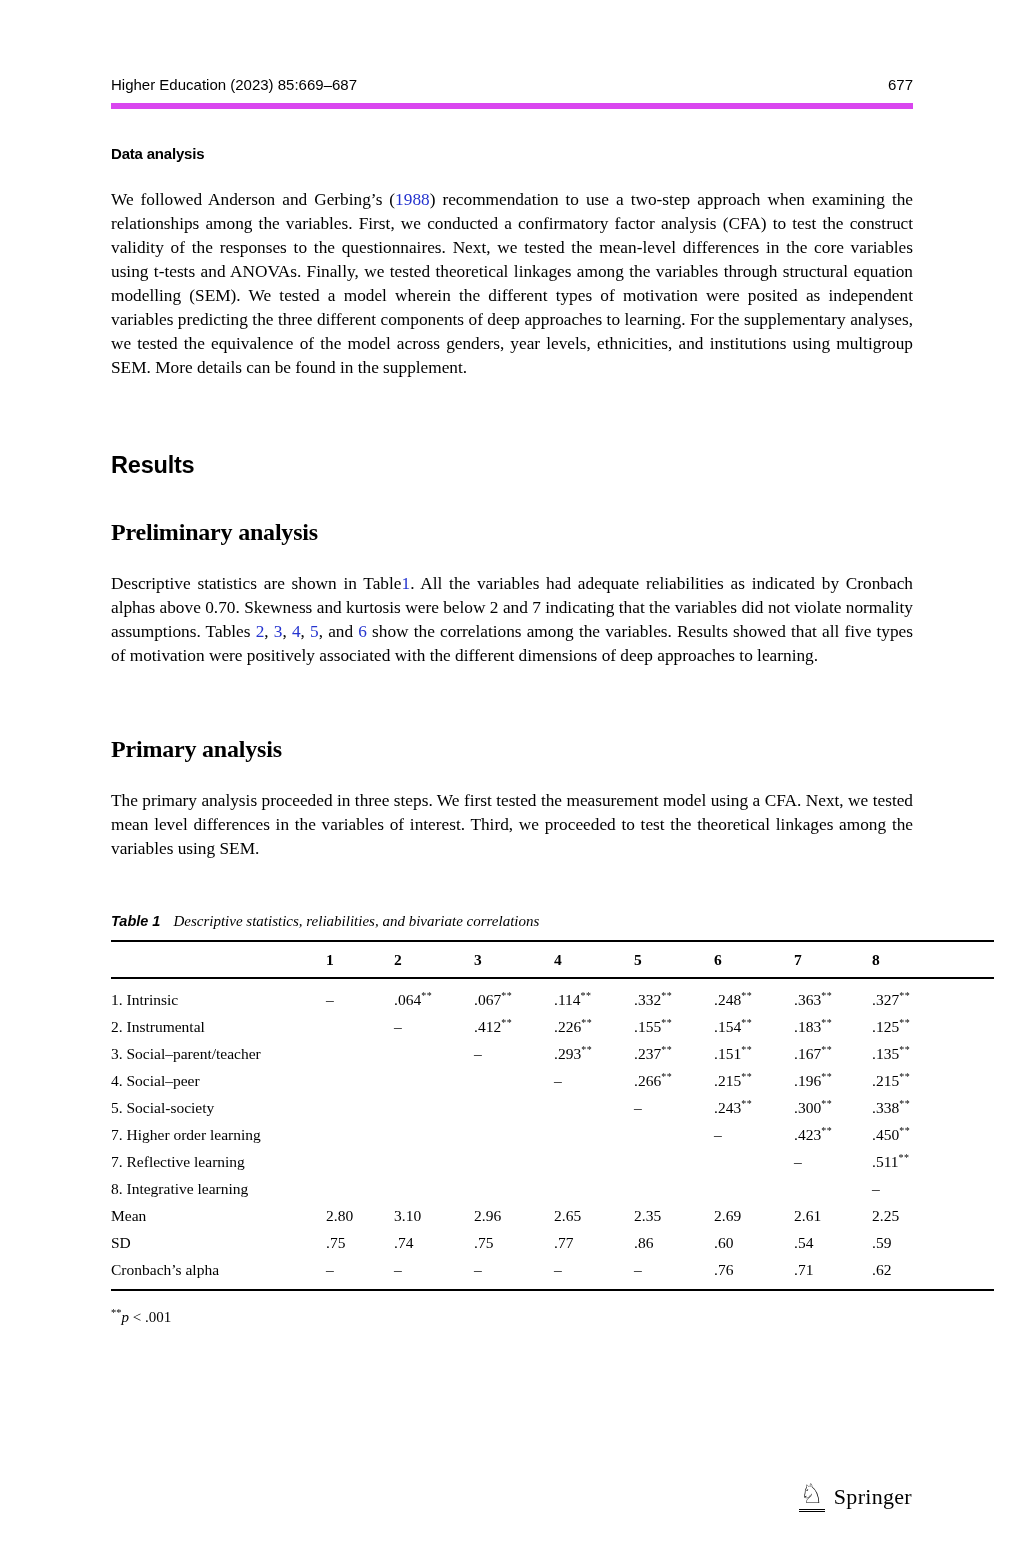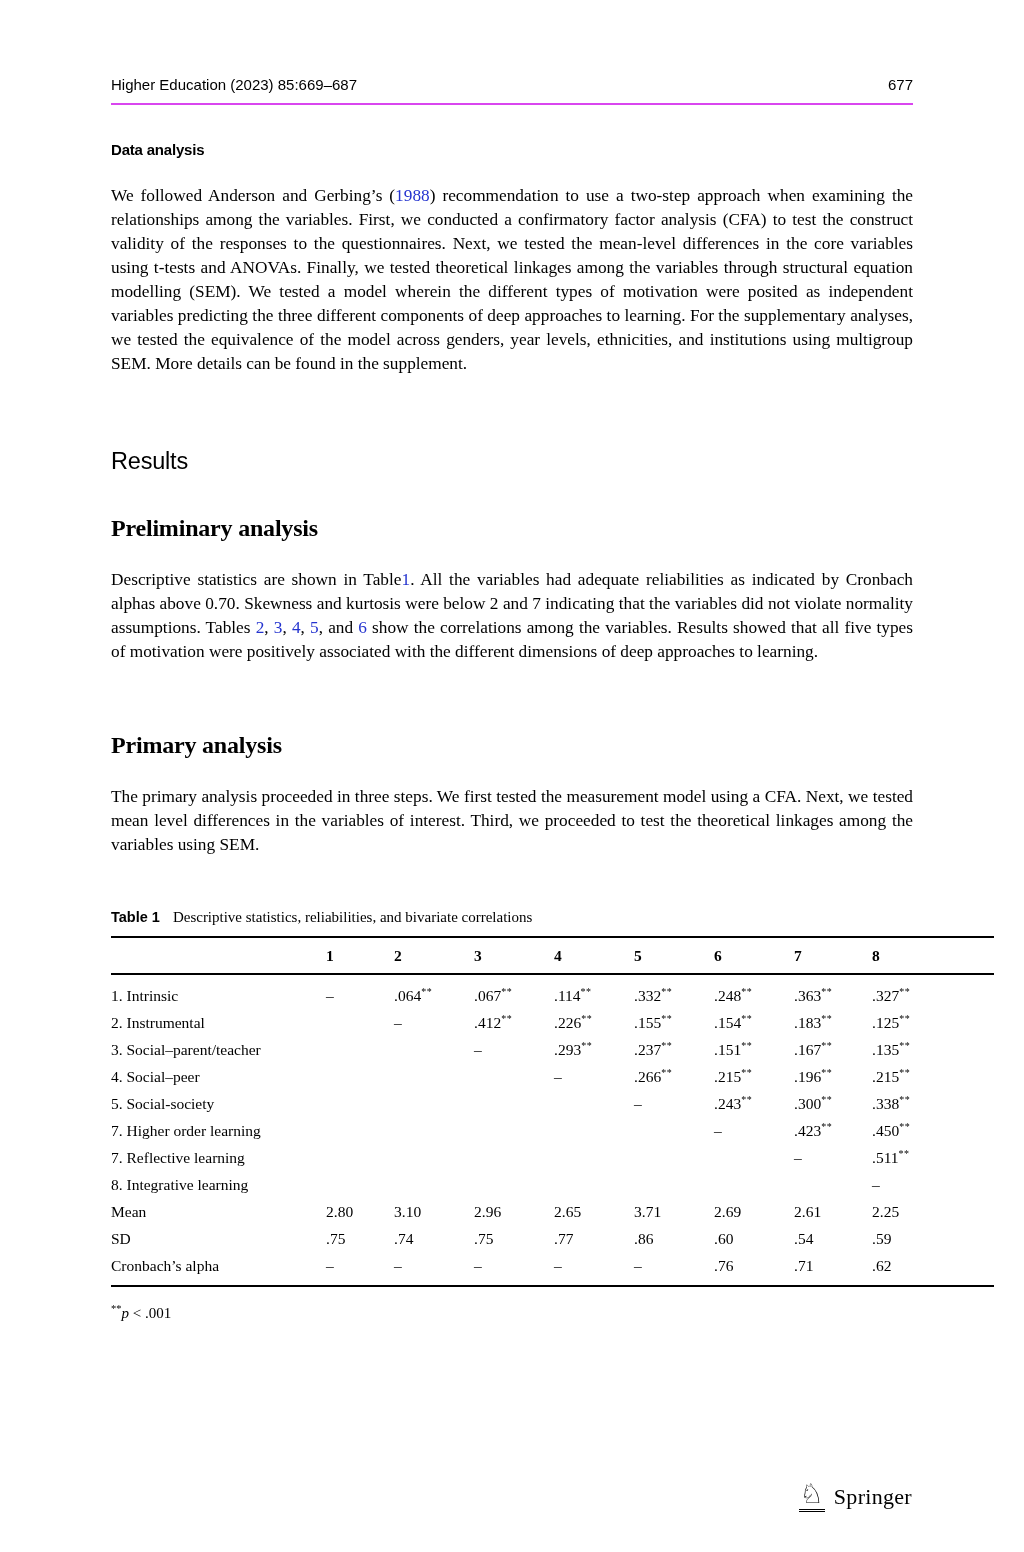--- a/index.html
+++ b/index.html
@@ -7,44 +7,44 @@
     width:1024px; height:1552px;
     background:#ffffff; color:#000;
     font-family:"Liberation Serif", serif;
     position:relative; overflow:hidden;
   }
   .page { position:absolute; inset:0; padding:0 111px; box-sizing:border-box; }
 
   .running-head {
     display:flex; justify-content:space-between; align-items:flex-end;
     font-family:"Liberation Sans", sans-serif; font-size:15px;
-    padding-top:76px; padding-bottom:10px; border-bottom:2px solid #d946ef;
+    padding-top:76px; padding-bottom:10px; border-bottom:6px solid #d946ef;
   }
 
   .h-section {
     font-family:"Liberation Sans", sans-serif; font-weight:700;
     font-size:15px; letter-spacing:-0.2px; margin:36px 0 0;
   }
   .h-major {
-    font-family:"Liberation Sans", sans-serif; font-weight:400;
+    font-family:"Liberation Sans", sans-serif; font-weight:700;
     font-size:23.5px; letter-spacing:-0.2px; margin:72px 0 0;
   }
   .h-sub {
     font-family:Liberation Serif, serif; font-weight:700;
     font-size:24px; letter-spacing:-0.2px; margin:40px 0 0;
   }
   .h-primary { margin-top:68px; }
 
   .body-para {
     font-size:17.3px; line-height:24px; text-align:justify;
     margin:26px 0 0;
   }
   .ref-link { color:var(--link-color, #2433cf); }
 
-  .tbl-caption { margin-top:52px; font-size:15px; }
+  .tbl-caption { margin-top:52px; font-size:15px;font-style:italic; }
   .cap-label {
     font-family:"Liberation Sans", sans-serif; font-weight:700;
     font-size:14.5px; margin-right:13px;
   }
 
   table.t1 {
     width:100%; border-collapse:collapse; table-layout:fixed;
     margin-top:10px; border-top:2px solid #000; border-bottom:2px solid #000;
     font-size:15.5px;
   }
@@ -228,21 +228,21 @@
           <td></td>
           <td>–</td>
           <td></td>
         </tr>
         <tr>
           <td>Mean</td>
           <td>2.80</td>
           <td>3.10</td>
           <td>2.96</td>
           <td>2.65</td>
-          <td>3.71</td>
+          <td>2.35</td>
           <td>2.69</td>
           <td>2.61</td>
           <td>2.25</td>
           <td></td>
         </tr>
         <tr>
           <td>SD</td>
           <td>.75</td>
           <td>.74</td>
           <td>.75</td>

